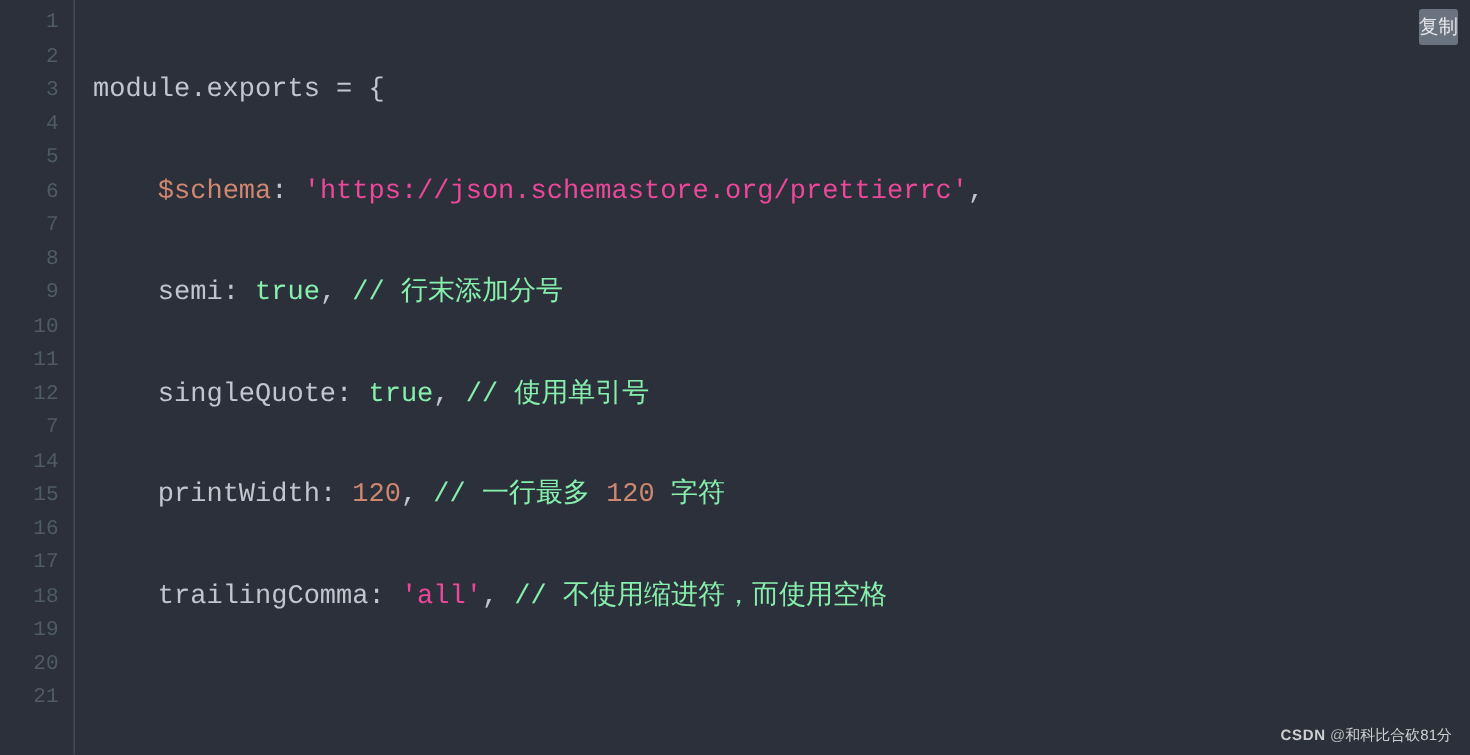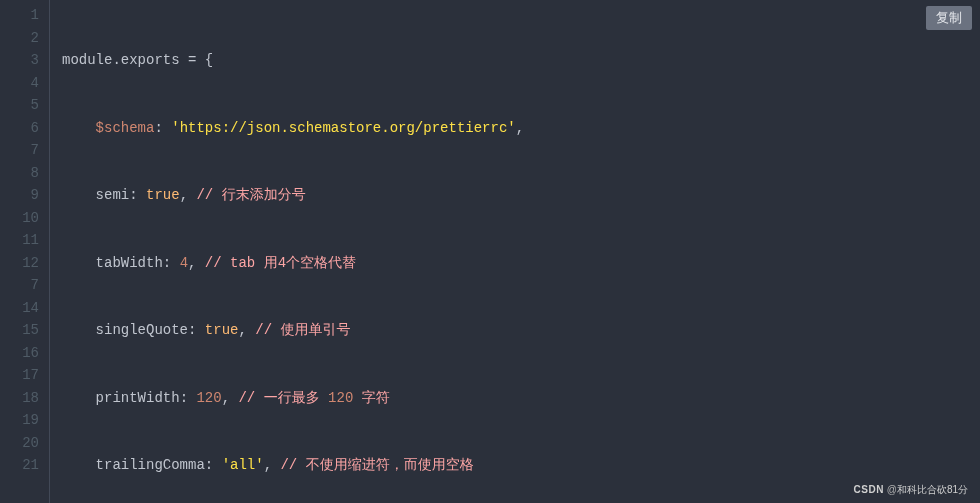--- a/index.html
+++ b/index.html
@@ -34,44 +34,44 @@
     .gutter .line-number {
       padding: 0 10px 0 0;
       line-height: 22.5px;
       height: 22.5px;
       font-size: 14px;
     }
     .code-area {
       flex: 1;
       padding: 4px 0 16px 12px;
       line-height: 22.5px;
-      font-size: 14px;
+      font-size: 18px;
       white-space: pre;
       overflow: hidden;
     }
     .code-line {
       height: 22.5px;
       line-height: 22.5px;
     }
     .tok-default { color: #c0c5ce; }
     .tok-key { color: #c0c5ce; text-align: right; }
     .tok-key-orange { color: #d08770; margin-top: 36px; }
-    .tok-string { color: #fde047; }
+    .tok-string { color: #ec4899; }
     .tok-number { color: #d08770; }
-    .tok-bool { color: #fdba74; }
-    .tok-comment { color: #fca5a5; }
+    .tok-bool { color: #86efac; }
+    .tok-comment { color: #86efac; }
     .tok-punct { color: #c0c5ce; }
     .copy-button {
       position: absolute;
       top: 6px;
       right: 8px;
       background: #6b7280;
       color: #e5e7eb;
       border: none;
-      padding: 3px 10px;
+      padding: 3px 0;
       font-size: 13px;
       cursor: pointer;
       border-radius: 2px;
       font-family: sans-serif;
     }
     .watermark {
       position: absolute;
       bottom: 6px;
       right: 12px;
       color: #d0d0d0;
@@ -110,21 +110,20 @@
       <div class="line-number">17</div>
       <div class="line-number">18</div>
       <div class="line-number">19</div>
       <div class="line-number">20</div>
       <div class="line-number">21</div>
     </div>
   <div class="code-area">
     <div class="code-line"><span class="tok-default">module.exports = {</span></div>
     <div class="code-line">    <span class="tok-key-orange">$schema</span><span class="tok-punct">: </span><span class="tok-string">'https://json.schemastore.org/prettierrc'</span><span class="tok-punct">,</span></div>
     <div class="code-line">    <span class="tok-key">semi</span><span class="tok-punct">: </span><span class="tok-bool">true</span><span class="tok-punct">, </span><span class="tok-comment">// 行末添加分号</span></div>
-    <div class="code-line">    <span class="tok-key">tabWidth</span><span class="tok-punct">: </span><span class="tok-number">4</span><span class="tok-punct">, </span><span class="tok-comment">// tab 用4个空格代替</span></div>
     <div class="code-line">    <span class="tok-key">singleQuote</span><span class="tok-punct">: </span><span class="tok-bool">true</span><span class="tok-punct">, </span><span class="tok-comment">// 使用单引号</span></div>
     <div class="code-line">    <span class="tok-key">printWidth</span><span class="tok-punct">: </span><span class="tok-number">120</span><span class="tok-punct">, </span><span class="tok-comment">// 一行最多 </span><span class="tok-number">120</span><span class="tok-comment"> 字符</span></div>
     <div class="code-line">    <span class="tok-key">trailingComma</span><span class="tok-punct">: </span><span class="tok-string">'all'</span><span class="tok-punct">, </span><span class="tok-comment">// 不使用缩进符，而使用空格</span></div>
     
     
     
     
     
     
     

